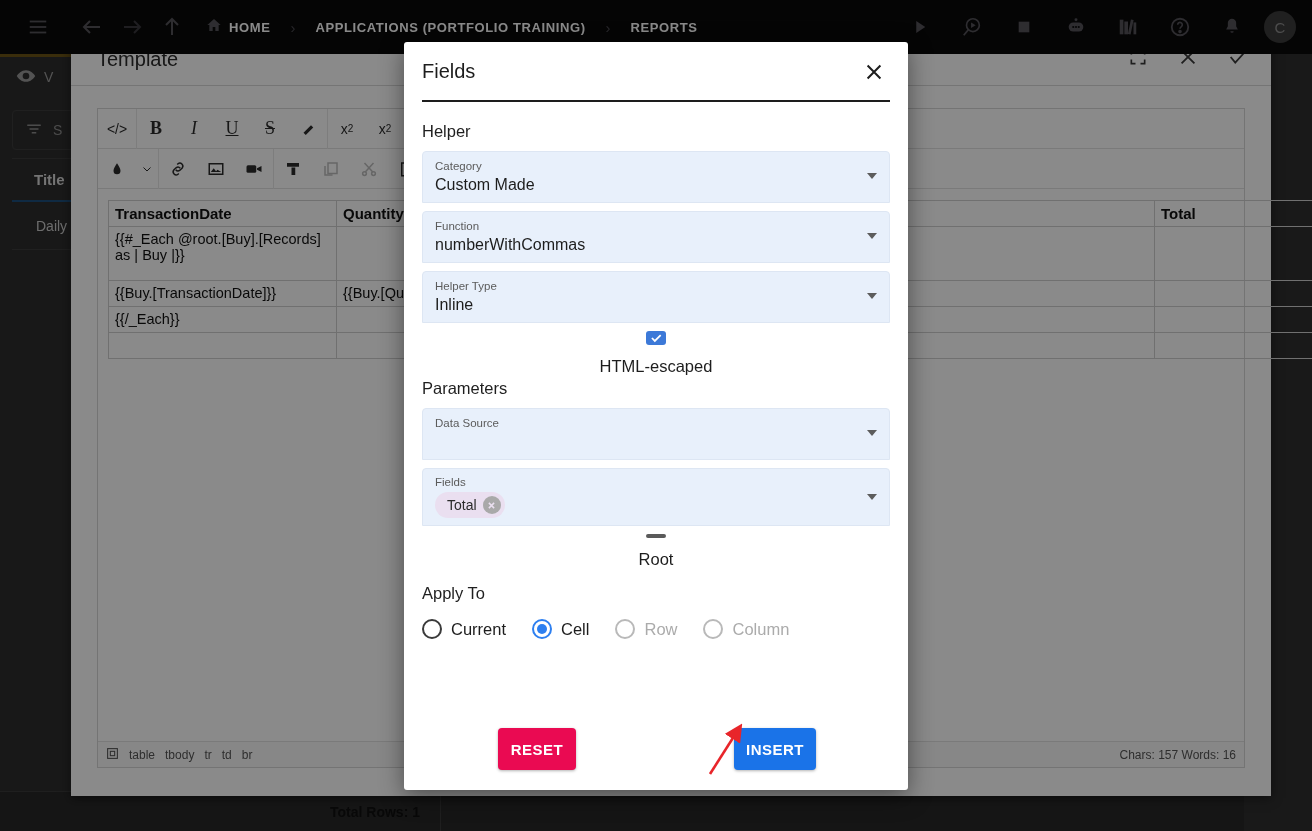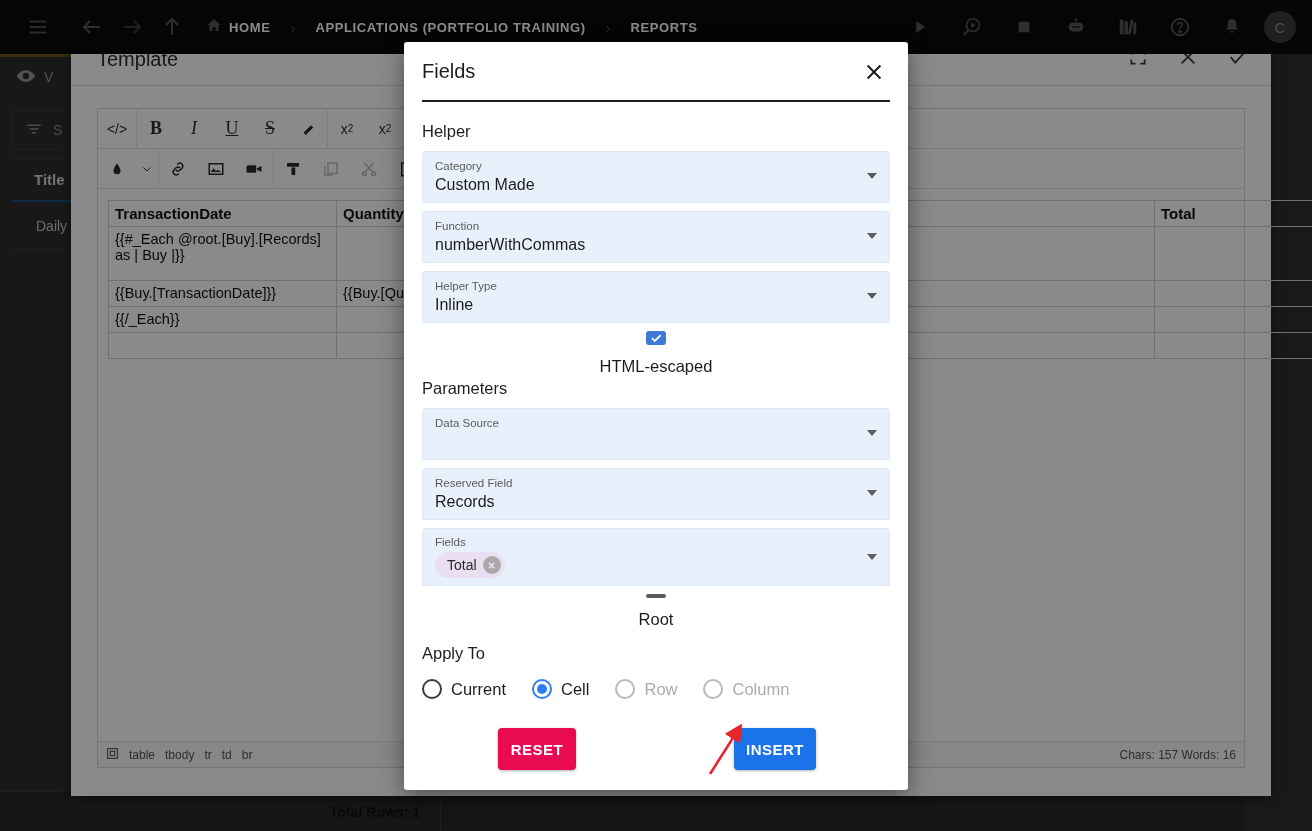--- a/index.html
+++ b/index.html
@@ -628,25 +628,20 @@
       <span class="cb-label">HTML-escaped</span>
     </div>
 
     <div class="section-title" style="margin-top:14px;">Parameters</div>
 
     <div class="field">
       <div class="field-label">Data Source</div>
       <div class="caret"></div>
     </div>
 
-    <div class="field">
-      <div class="field-label">Reserved Field</div>
-      <div class="field-value">Records</div>
-      <div class="caret"></div>
-    </div>
 
     <div class="field chips">
       <div class="field-label">Fields</div>
       <span class="chip">
         <span>Total</span>
         <span class="chip-x">
           <svg width="9" height="9" viewBox="0 0 24 24" fill="none" stroke="#eadff0" stroke-width="4">
               <path d="M5 5l14 14M19 5L5 19"></path>
             </svg>
         </span>

